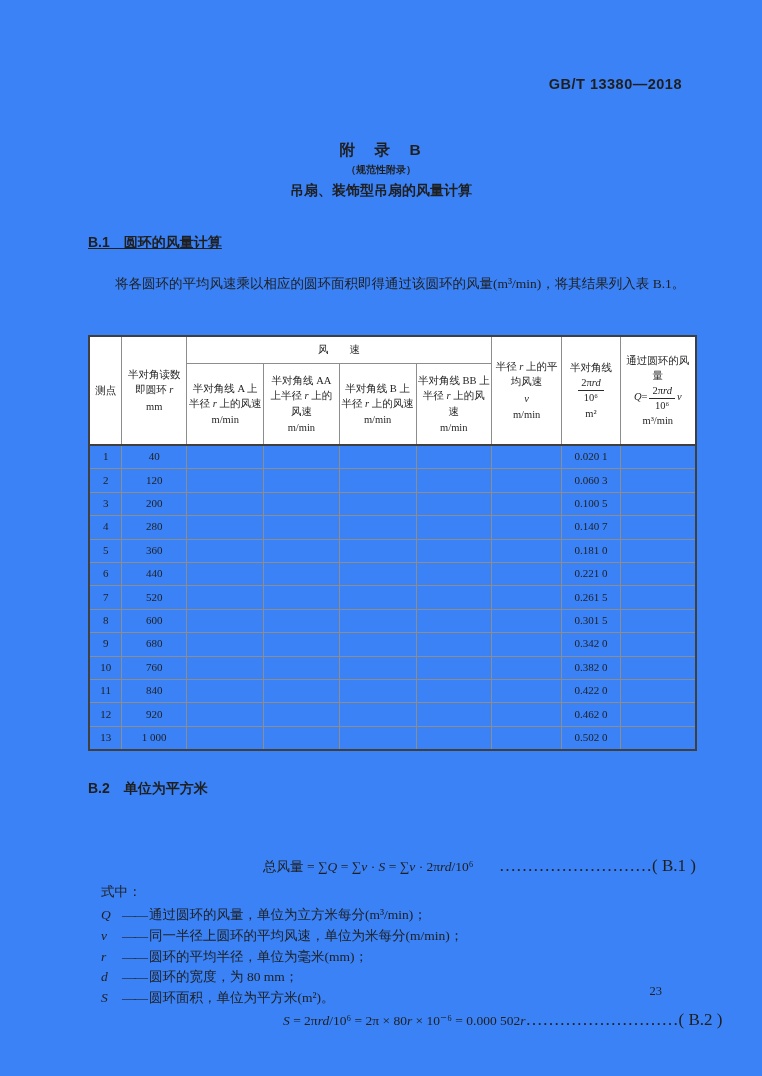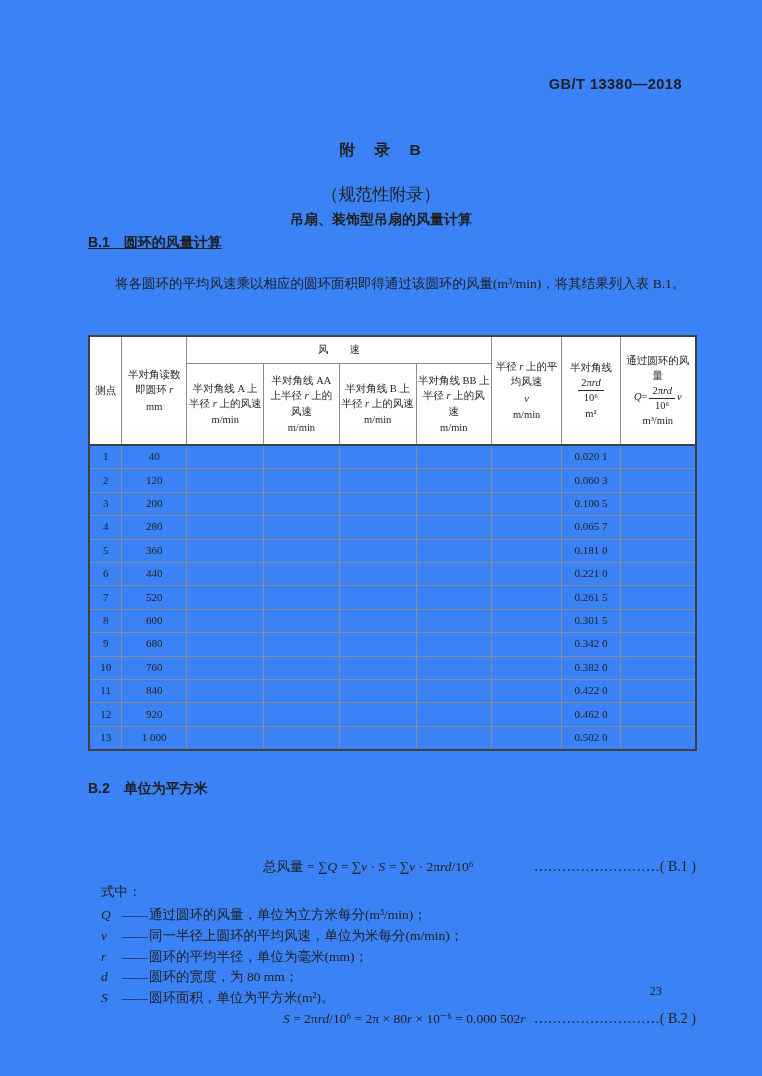--- a/index.html
+++ b/index.html
@@ -9,21 +9,21 @@
     color:#1f1f1f; overflow:hidden;
   }
   .sans{font-family:"Liberation Sans","DejaVu Sans",sans-serif;}
   .it{font-style:italic;}
   .doc-number{
     position:absolute; top:76px; right:80px;
     font-weight:bold; font-size:14.5px; letter-spacing:.5px;
   }
   .title-block{position:absolute; top:140px; left:0; width:100%; text-align:center;}
   .title-line1{font-weight:bold; font-size:15.5px; letter-spacing:2px;}
-  .title-line2{font-weight:normal; font-size:17px; margin-top:22px;}
+  .title-line2{font-weight:bold; font-size:10px; margin-top:2px;}
   .title-line3{font-weight:bold; font-size:14px; margin-top:5px;}
   .b1-heading{position:absolute; top:234px; left:88px; font-weight:bold; font-size:14px;text-decoration:underline;}
   .b1-para{
     position:absolute; top:275px; left:88px; width:608px;
     font-size:13.5px; text-indent:2em; line-height:1.4;
   }
   .table-caption{
     position:absolute; top:310px; left:0; width:100%;
     text-align:center; font-weight:bold; font-size:13.5px;
   }
@@ -43,21 +43,21 @@
   table.b1 thead{border-bottom:2px solid #3f3f3f;}
   table.b1 tbody td{height:22.4px; font-size:11px;}
   .hl{margin:1px 0;}
   .frac{display:inline-block; vertical-align:middle; text-align:center; line-height:1.1; font-size:10.5px; margin:1px 2px;}
   .frac .num{display:block; border-bottom:1px solid #2a2a2a; padding:0 3px 1px;}
   .frac .den{display:block; padding-top:1px;}
   .b2-block{position:absolute; top:780px; left:88px; width:608px; font-size:13.5px;}
   .b2-heading{font-weight:bold; font-size:14px;}
   .formula-row{display:flex; align-items:baseline; margin-top:23px;}
   .formula-row .fml{flex:1; white-space:nowrap; font-size:13.5px;}
-  .formula-row .ref{white-space:nowrap; font-size:14px;}
+  .formula-row .ref{white-space:nowrap; font-size:17px;}
   .fml-b1{margin-left:175px;margin-top:37px;}
   .fml-b2{margin-left:195px;}
   .shizhong{margin-top:7px; margin-left:13px;}
   .defs{margin-top:4px;}
   .def-row{display:flex; align-items:baseline; line-height:20.8px; margin-left:13px;}
   .def-term{width:17px; font-style:italic;}
   .def-dash{margin:0 2px 0 4px; letter-spacing:-1px;}
   .page-number{position:absolute; top:984px; right:100px; font-size:12.5px;}
 </style>
 </head>
@@ -174,21 +174,21 @@
           <td></td>
         </tr>
         <tr>
           <td>4</td>
           <td>280</td>
           <td></td>
           <td></td>
           <td></td>
           <td></td>
           <td></td>
-          <td>0.065 7</td>
+          <td>0.140 7</td>
           <td></td>
         </tr>
         <tr>
           <td>5</td>
           <td>360</td>
           <td></td>
           <td></td>
           <td></td>
           <td></td>
           <td></td>

